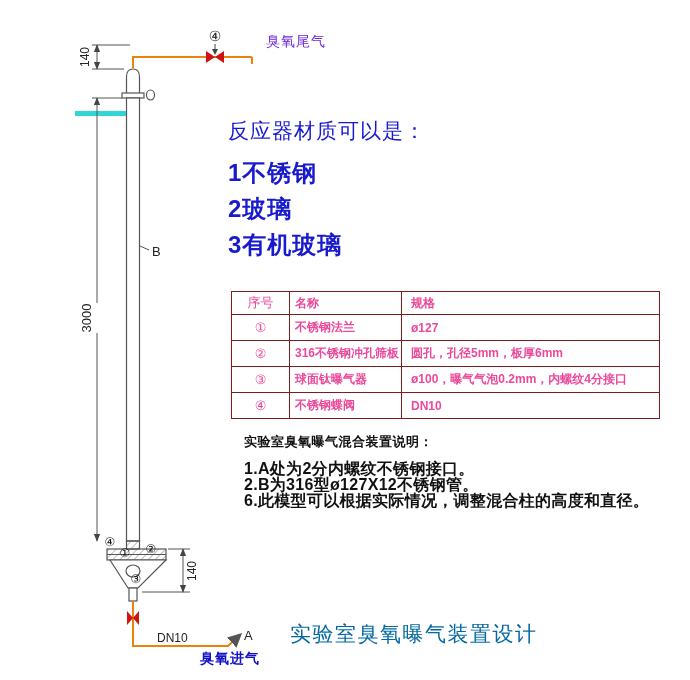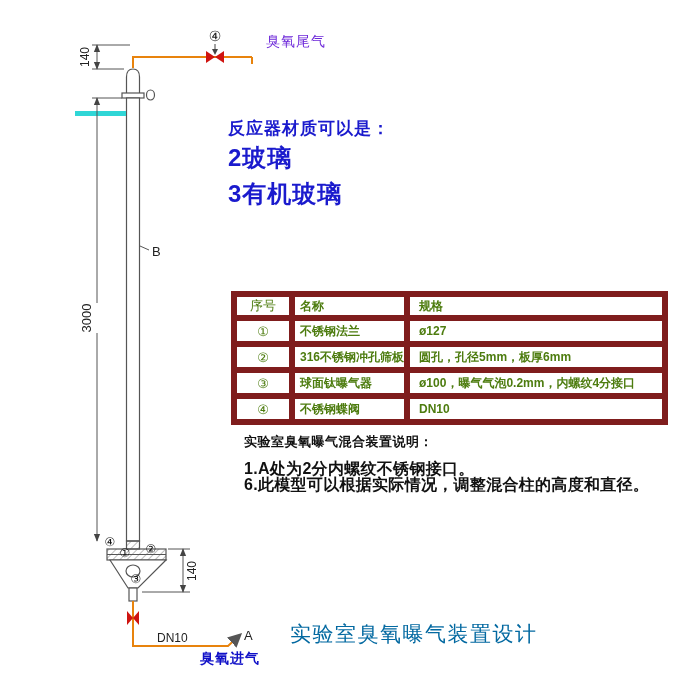--- a/index.html
+++ b/index.html
@@ -10,25 +10,25 @@
     position:relative; overflow:hidden;
   }
   .canvas { position:relative; width:690px; height:680px; background:#ffffff; }
   .diagram { position:absolute; left:0; top:0; }
 
   .label { position:absolute; white-space:nowrap; }
   .tail-gas { left:266px; top:33px; font-size:14px; font-weight:normal; color:#6d28d9; letter-spacing:1px; }
   .inlet    { left:200px; top:650px; font-size:14px; font-weight:bold; color:#1111c8; letter-spacing:1px; }
 
   .materials { position:absolute; left:228px; top:117px; color:#1a1acd; }
-  .materials-heading { font-size:17px; font-weight:bold; letter-spacing:1px; }
+  .materials-heading { font-size:21px; font-weight:normal; letter-spacing:1px; margin-bottom:10px; }
   .material-option   { font-size:24px; font-weight:bold; line-height:36px; letter-spacing:1px; }
 
   .spec-table { position:absolute; left:231px; top:291px; border-collapse:collapse; table-layout:fixed; background:#fff; }
-  .spec-table th, .spec-table td { border:6px solid #7f1d1d; color:#4d7c0f; overflow:hidden; white-space:nowrap; }
+  .spec-table th, .spec-table td { border:1px solid #7f1d1d; color:#ec4899; overflow:hidden; white-space:nowrap; }
   .spec-table th { font-size:12px; font-weight:bold; text-align:center; height:23px; }
   .spec-table td { font-size:12px; font-weight:bold; height:26px; }
   .spec-table .no   { width:58px; text-align:center; font-weight:normal; font-size:13px; }
   .spec-table .name { width:112px; text-align:left; padding-left:5px; }
   .spec-table .spec { width:258px; text-align:left; padding-left:9px;margin-top:14px; }
 
   .notes { position:absolute; left:244px; top:433px; color:#111; }
   .notes-title { font-size:13px; font-weight:bold; margin-bottom:10px; letter-spacing:0.5px; }
   .note-line   { font-size:16px; font-weight:bold; line-height:16px; letter-spacing:0.3px; }
 
@@ -125,20 +125,21 @@
 
     <text x="157" y="642" font-size="12" fill="#222">DN10</text>
     <text x="244" y="640" font-size="13" fill="#222">A</text>
   </svg>
 
   <div class="label tail-gas">臭氧尾气</div>
   <div class="label inlet">臭氧进气</div>
 
   <div class="materials">
     <div class="materials-heading">反应器材质可以是：</div>
+    <div class="material-option">1不锈钢</div>
     <div class="material-option">2玻璃</div>
     <div class="material-option">3有机玻璃</div>
   </div>
 
   <table class="spec-table">
     <thead>
       <tr>
         <th class="no">序号</th>
         <th class="name">名称</th>
         <th class="spec">规格</th>
@@ -164,19 +165,20 @@
         <td class="no">④</td>
         <td class="name">不锈钢蝶阀</td>
         <td class="spec">DN10</td>
       </tr>
     </tbody>
   </table>
 
   <div class="notes">
     <div class="notes-title">实验室臭氧曝气混合装置说明：</div>
     <div class="note-line">1.A处为2分内螺纹不锈钢接口。</div>
+    <div class="note-line">2.B为316型ø127X12不锈钢管。</div>
     <div class="note-line">6.此模型可以根据实际情况，调整混合柱的高度和直径。</div>
   </div>
 
 
   <div class="drawing-title">实验室臭氧曝气装置设计</div>
 
 </div>
 
 </body></html>

